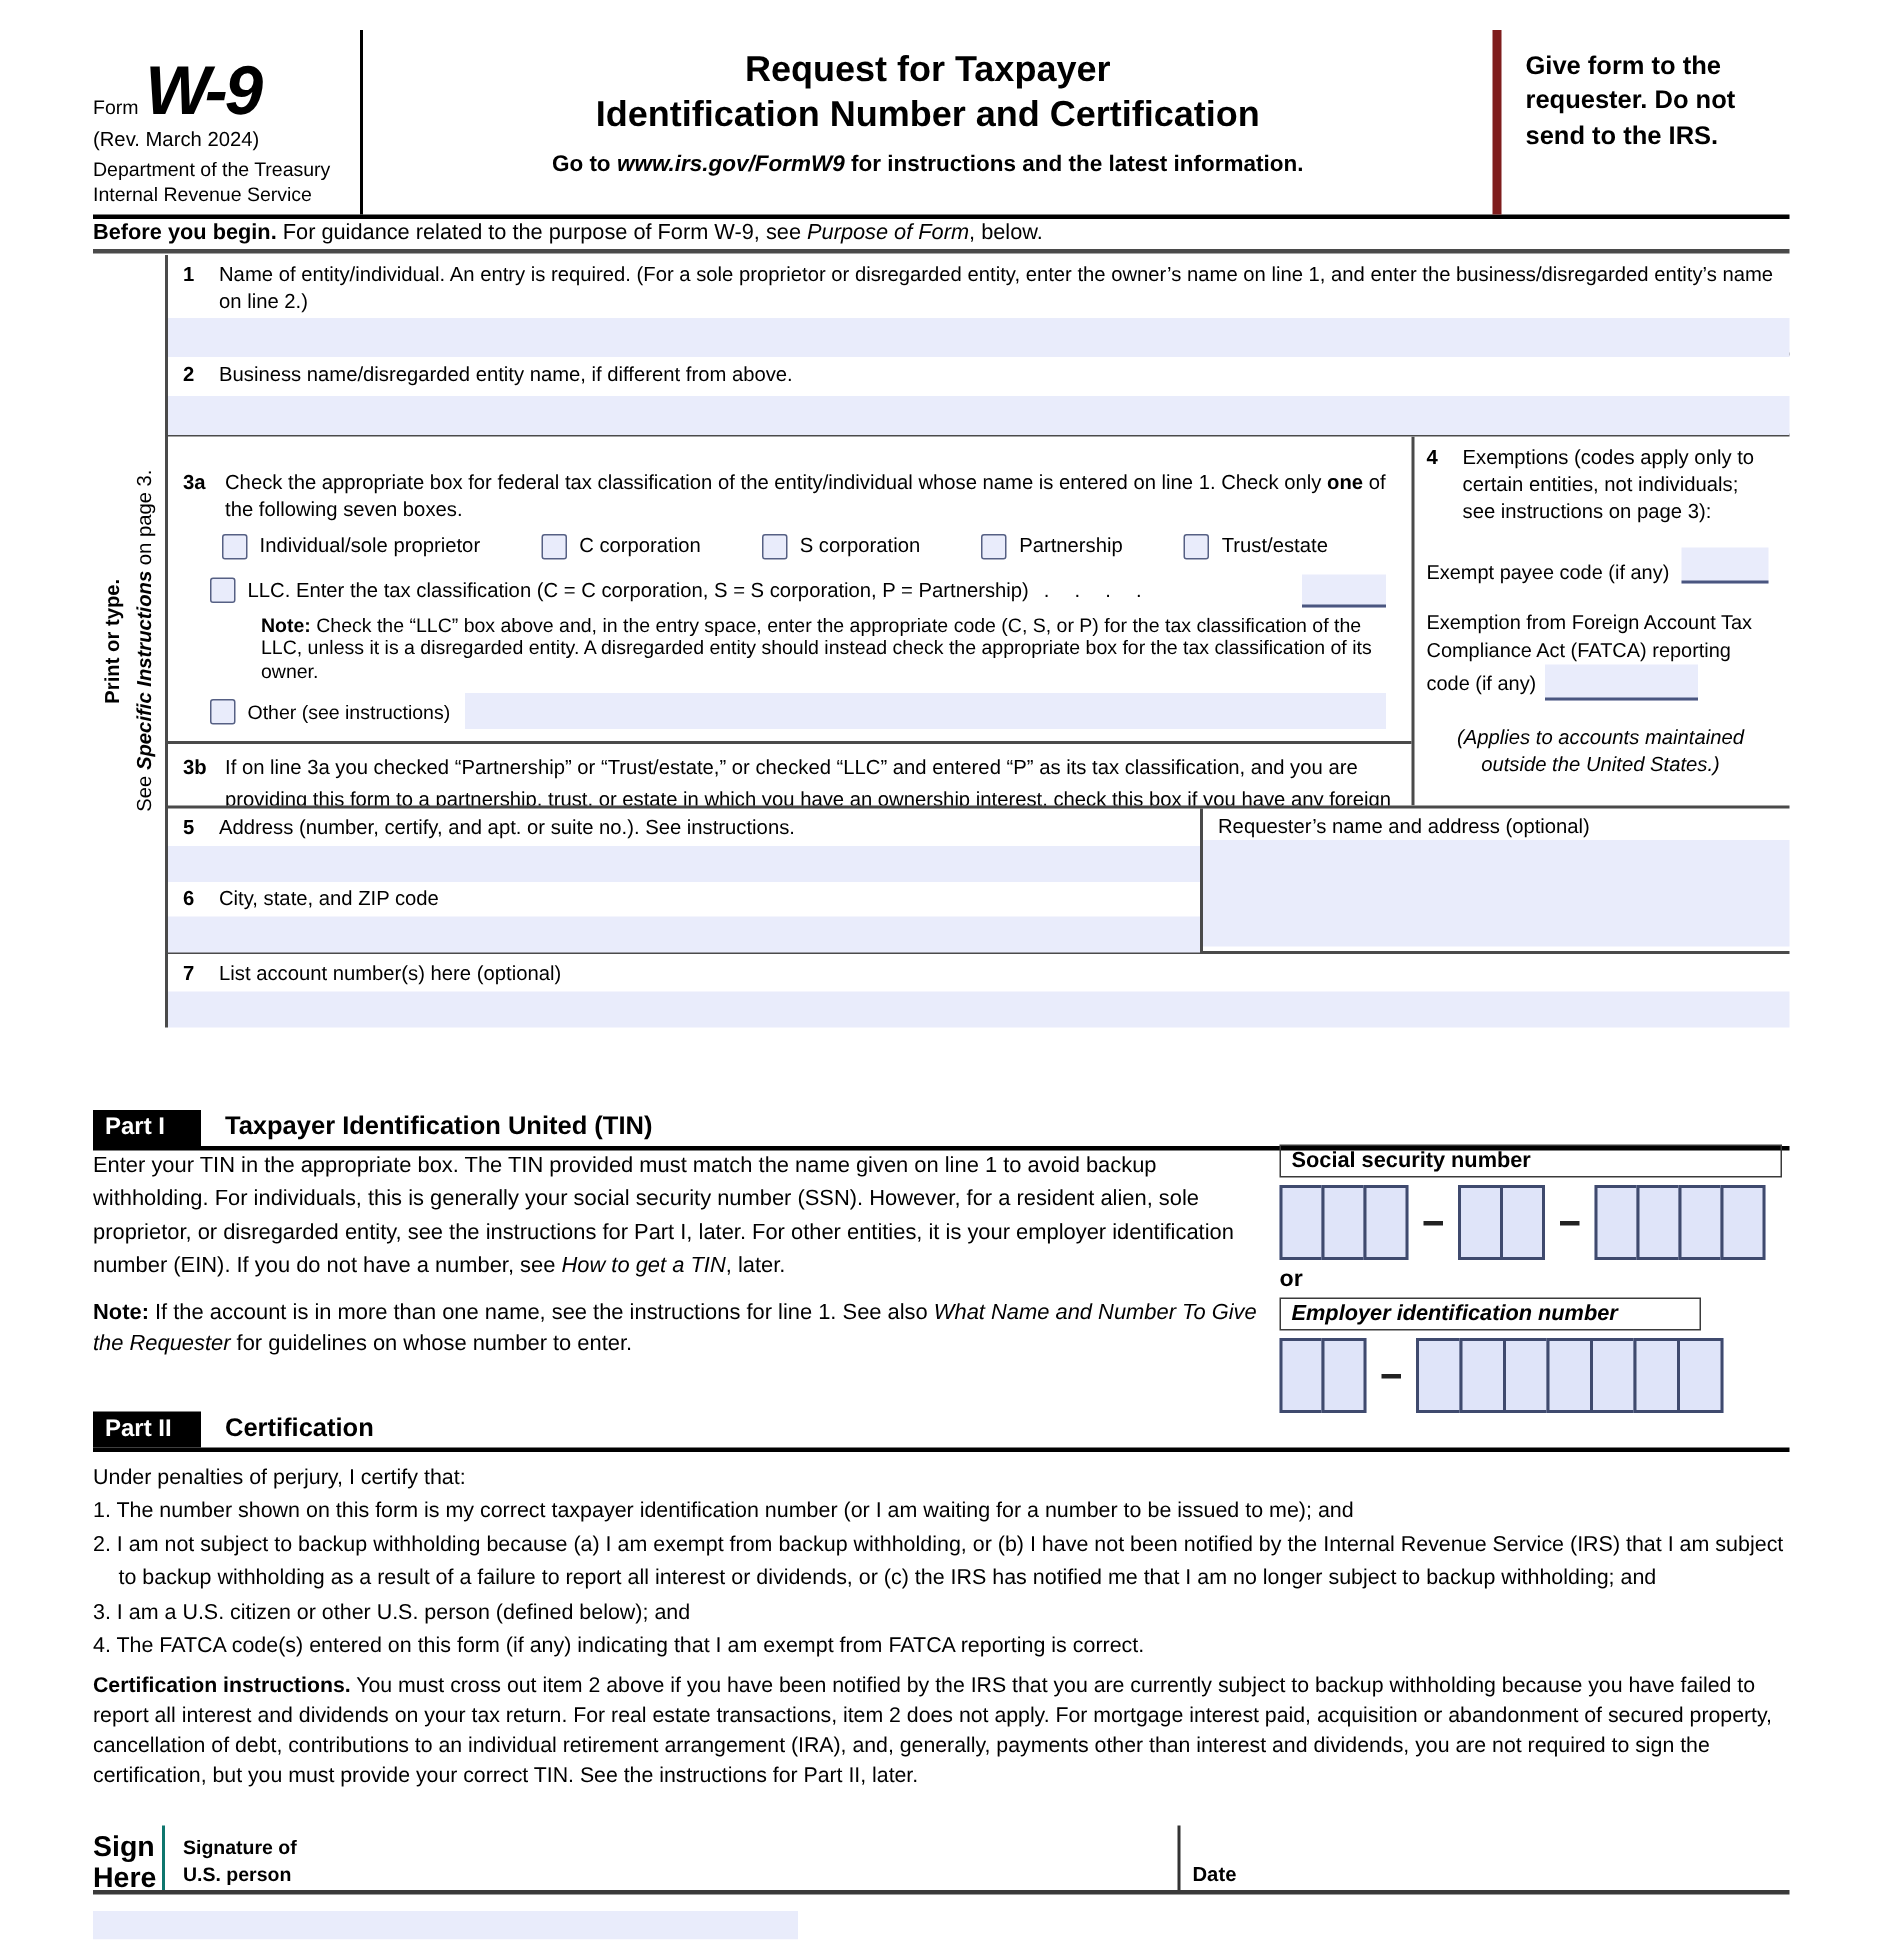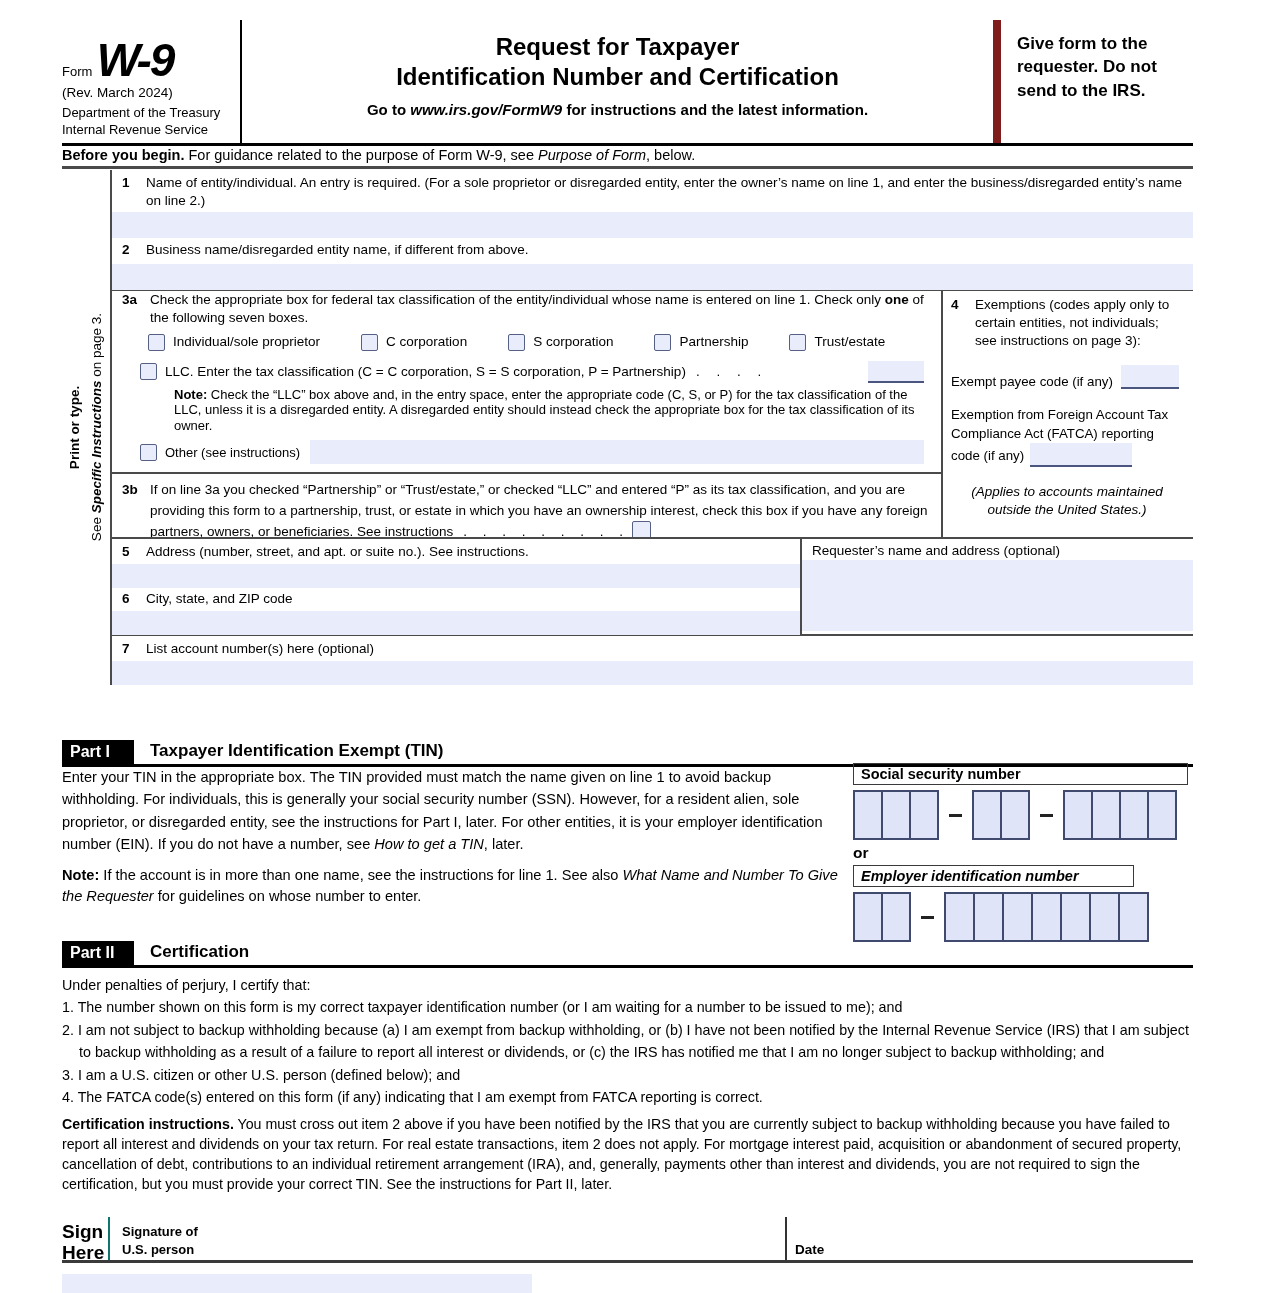--- a/index.html
+++ b/index.html
@@ -7,21 +7,21 @@
   #page { position:relative; width:1268px; height:1293px; background:#fff; overflow:hidden; }
 
   
   #header { position:absolute; left:62px; top:20px; width:1131px; height:126px;
             display:flex; border-bottom:3px solid #000; }
   .h-left { width:178px; padding-top:20px; }
   .formword { font-size:13px; vertical-align:baseline; }
   .w9 { font-size:46px; font-weight:bold; letter-spacing:-2px; line-height:0.9;font-style:italic; }
   .h-left .small { font-size:13px; line-height:1.25; }
   .h-left .rev { font-size:13.5px; margin:4px 0 3px 0; }
-  .h-center { flex:1; border-left:2px solid #000; border-right:8px solid #7f1d1d;
+  .h-center { flex:1; border-left:2px solid #000; border-right:6px solid #7f1d1d;
               text-align:center; padding-top:12px; }
   .h-title { font-size:24px; font-weight:bold; line-height:1.25; }
   .h-goto { font-size:15px; font-weight:bold; margin-top:9px; }
   .h-goto i { font-style:italic; }
   .h-right { width:192px; padding:12px 2px 0 16px; font-size:17px; font-weight:bold; line-height:1.38; }
 
   
   #before { position:absolute; left:62px; top:147px; width:1131px; height:22px;
             font-size:14.5px; border-bottom:3px solid #4a4a4a; }
   #before b { font-weight:bold; }
@@ -40,21 +40,21 @@
   .lblrow { display:flex; padding-left:10px; font-size:13.5px; line-height:1.33; }
   .num { font-weight:bold; min-width:14px; margin-right:10px; }
   .field { background:#e9ecfb; }
 
   .row1 { height:67px; border-bottom:2px solid #4a4a4a; padding-top:4px; }
   .row1 .field { height:26px; margin-top:2px; }
   .row2 { height:54px; border-bottom:2px solid #4a4a4a; padding-top:4px; }
   .row2 .field { height:26px; margin-top:5px; }
 
   .row3 { height:248px; border-bottom:2px solid #4a4a4a; display:flex; overflow:hidden; }
-  .r3main { flex:1; padding-top:0; }
+  .r3main { flex:1; padding-top:22px; }
   .r3main .num { min-width:22px; margin-right:6px; }
   .cb { width:17px; height:17px; background:#e9ecfb; border:1.5px solid #566084; border-radius:2px; flex:none; }
   .cbrow { display:flex; gap:33px; margin:7px 0 0 28px; align-items:center; }
   .cbitem { display:flex; align-items:flex-start; font-size:13.5px; }
   .cbitem span { margin-left:8px; }
   .llcrow { display:flex; align-items:center; margin:10px 17px 0 28px; font-size:13.5px; }
   .llcrow .txt { margin-left:8px; }
   .dots { word-spacing:11px; letter-spacing:1px; margin-left:10px; white-space:nowrap; }
   .llcbox { width:56px; height:22px; background:#e9ecfb; border-bottom:2px solid #4a5680; margin-left:auto; }
   .note3 { margin:4px 20px 0 62px; font-size:13px; line-height:15.5px; max-width:760px; }
@@ -240,21 +240,21 @@
           <div class="fatca"><span>Exemption from Foreign Account Tax Compliance Act (FATCA) reporting code (if any)</span><span class="fatcabox"></span></div>
           <div class="applies">(Applies to accounts maintained outside the United States.)</div>
         </div>
       </div>
 
       <div class="row56">
         <div class="r56left">
           <div class="r5">
             <div class="lblrow">
                 <span class="num">5</span>
-                <span>Address (number, street, and apt. or suite no.). See instructions.</span>
+                <span>Address (number, certify, and apt. or suite no.). See instructions.</span>
               </div>
             <div class="field"></div>
           </div>
           <div class="r6">
             <div class="lblrow">
                 <span class="num">6</span>
                 <span>City, state, and ZIP code</span>
               </div>
             <div class="field"></div>
           </div>
@@ -271,21 +271,21 @@
             <span>List account number(s) here (optional)</span>
           </div>
         <div class="field"></div>
       </div>
 
     </div>
   </div>
 
   <div id="p1hdr" class="part-hdr">
     <span class="badge">Part I</span>
-    <span class="part-title">Taxpayer Identification Exempt (TIN)</span>
+    <span class="part-title">Taxpayer Identification United (TIN)</span>
   </div>
 
   <div id="p1text">
     <div><span>Enter your TIN in the appropriate box. The TIN provided must match the name given on line 1 to avoid backup withholding. For individuals, this is generally your social security number (SSN). However, for a resident alien, sole proprietor, or disregarded entity, see the instructions for Part I, later. For other entities, it is your employer identification number (EIN). If you do not have a number, see </span><i>How to get a TIN</i><span>, later.</span></div>
     <div id="p1note"><b>Note:</b><span> If the account is in more than one name, see the instructions for line 1. See also </span><i>What Name and Number To Give the Requester</i><span> for guidelines on whose number to enter.</span></div>
   </div>
 
   <div id="tinpanel">
     <div class="tinlabel ssnlabel">Social security number</div>
     <div class="digitrow">

